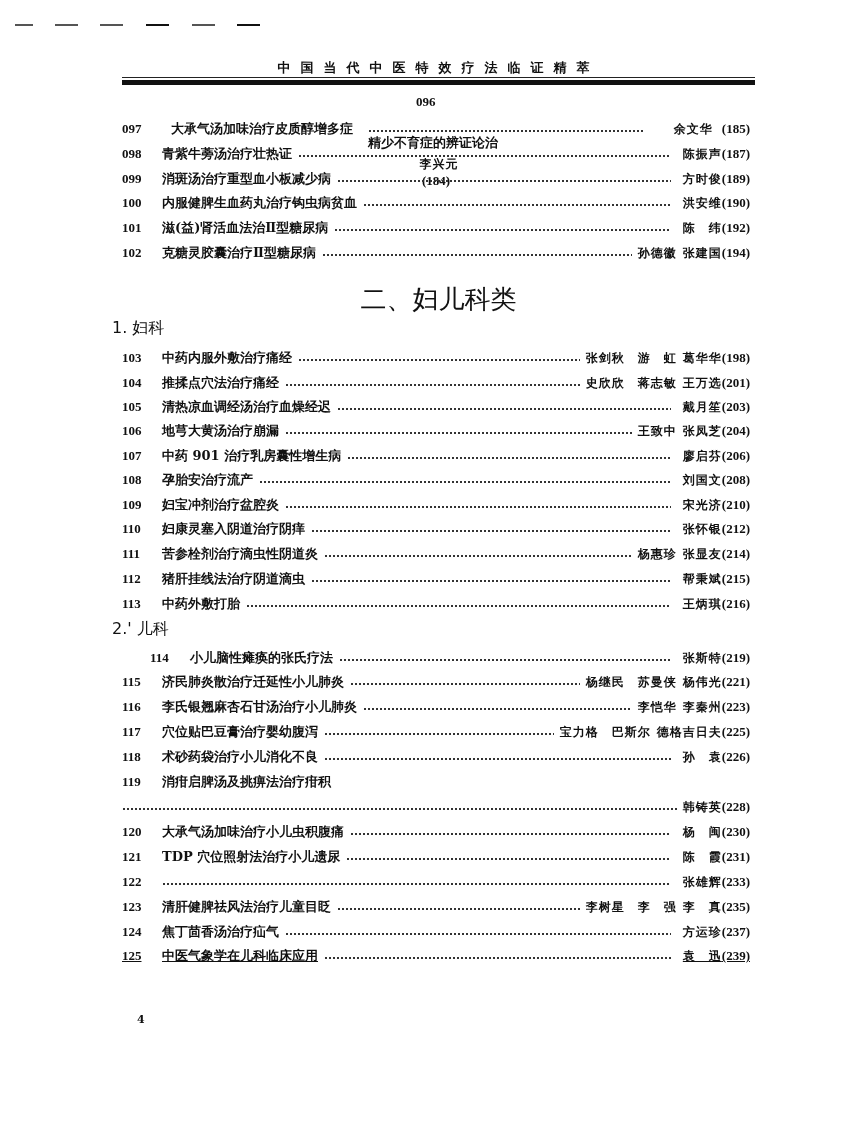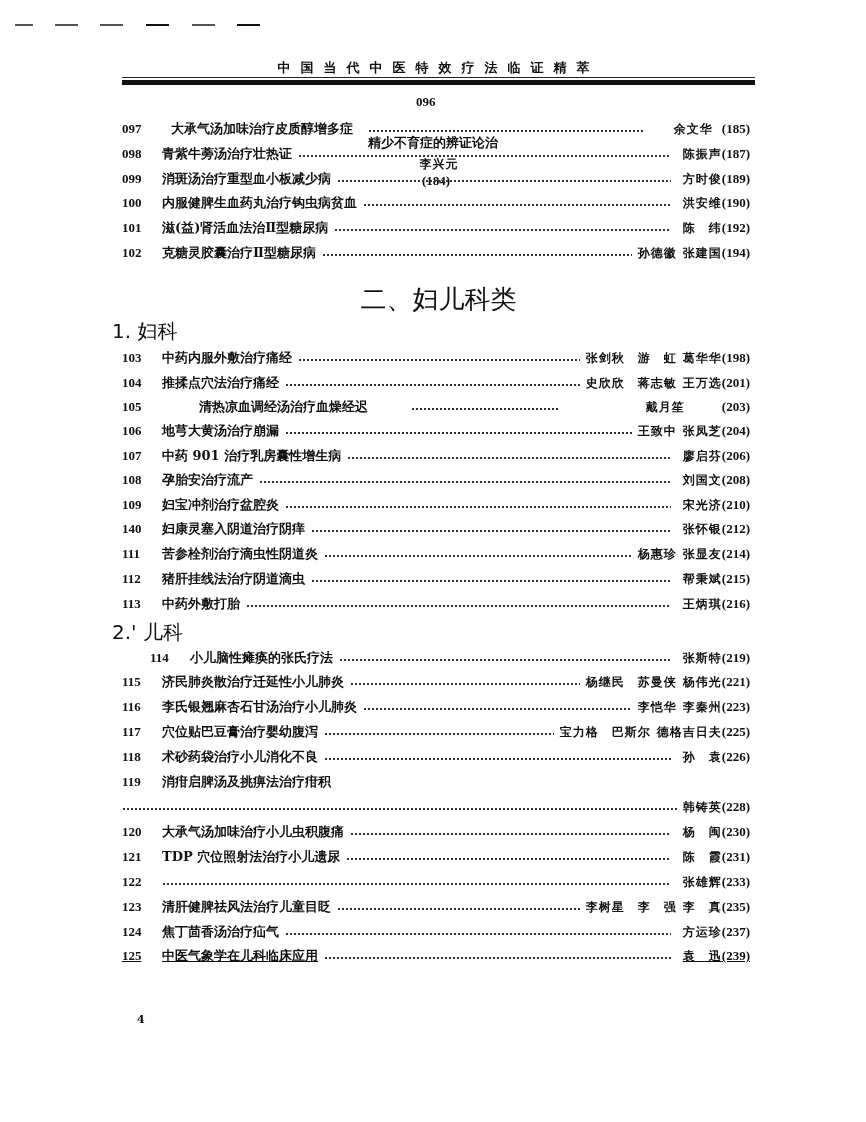--- a/index.html
+++ b/index.html
@@ -115,21 +115,21 @@
       text-align: center;
       font-family: "DejaVu Sans", "Liberation Sans", sans-serif;
       font-size: 26px;
       font-weight: normal;
       color: #111;
     }
     .subsection {
       position: absolute;
       left: 112px;
       font-family: "DejaVu Sans", "Liberation Sans", sans-serif;
-      font-size: 20px;
+      font-size: 16px;
       color: #111;
     }
     .page-number {
       position: absolute;
       top: 1013px;
       left: 137px;
       font-size: 11px;
       font-weight: bold;
     }
   </style>
@@ -229,21 +229,21 @@
 
   <div class="entry" style="top:373px;">
     <span class="num">104</span>
     <span class="title">推揉点穴法治疗痛经</span>
     <span class="dots"></span>
     <span class="authors">史欣欣　蒋志敏</span>
     <span class="authors">王万选</span>
     <span class="page">(201)</span>
   </div>
 
-  <div class="entry" style="top:397px;gap:37px;">
+  <div class="entry" style="top:397px;">
     <span class="num">105</span>
     <span class="title">清热凉血调经汤治疗血燥经迟</span>
     <span class="dots"></span>
     <span class="authors"></span>
     <span class="authors">戴月笙</span>
     <span class="page">(203)</span>
   </div>
 
   <div class="entry" style="top:421px;">
     <span class="num">106</span>
@@ -275,21 +275,21 @@
   <div class="entry" style="top:495px;">
     <span class="num">109</span>
     <span class="title">妇宝冲剂治疗盆腔炎</span>
     <span class="dots"></span>
     <span class="authors"></span>
     <span class="authors">宋光济</span>
     <span class="page">(210)</span>
   </div>
 
   <div class="entry" style="top:519px;">
-    <span class="num">140</span>
+    <span class="num">110</span>
     <span class="title">妇康灵塞入阴道治疗阴痒</span>
     <span class="dots"></span>
     <span class="authors"></span>
     <span class="authors">张怀银</span>
     <span class="page">(212)</span>
   </div>
 
   <div class="entry" style="top:544px;">
     <span class="num">111</span>
     <span class="title">苦参栓剂治疗滴虫性阴道炎</span>

